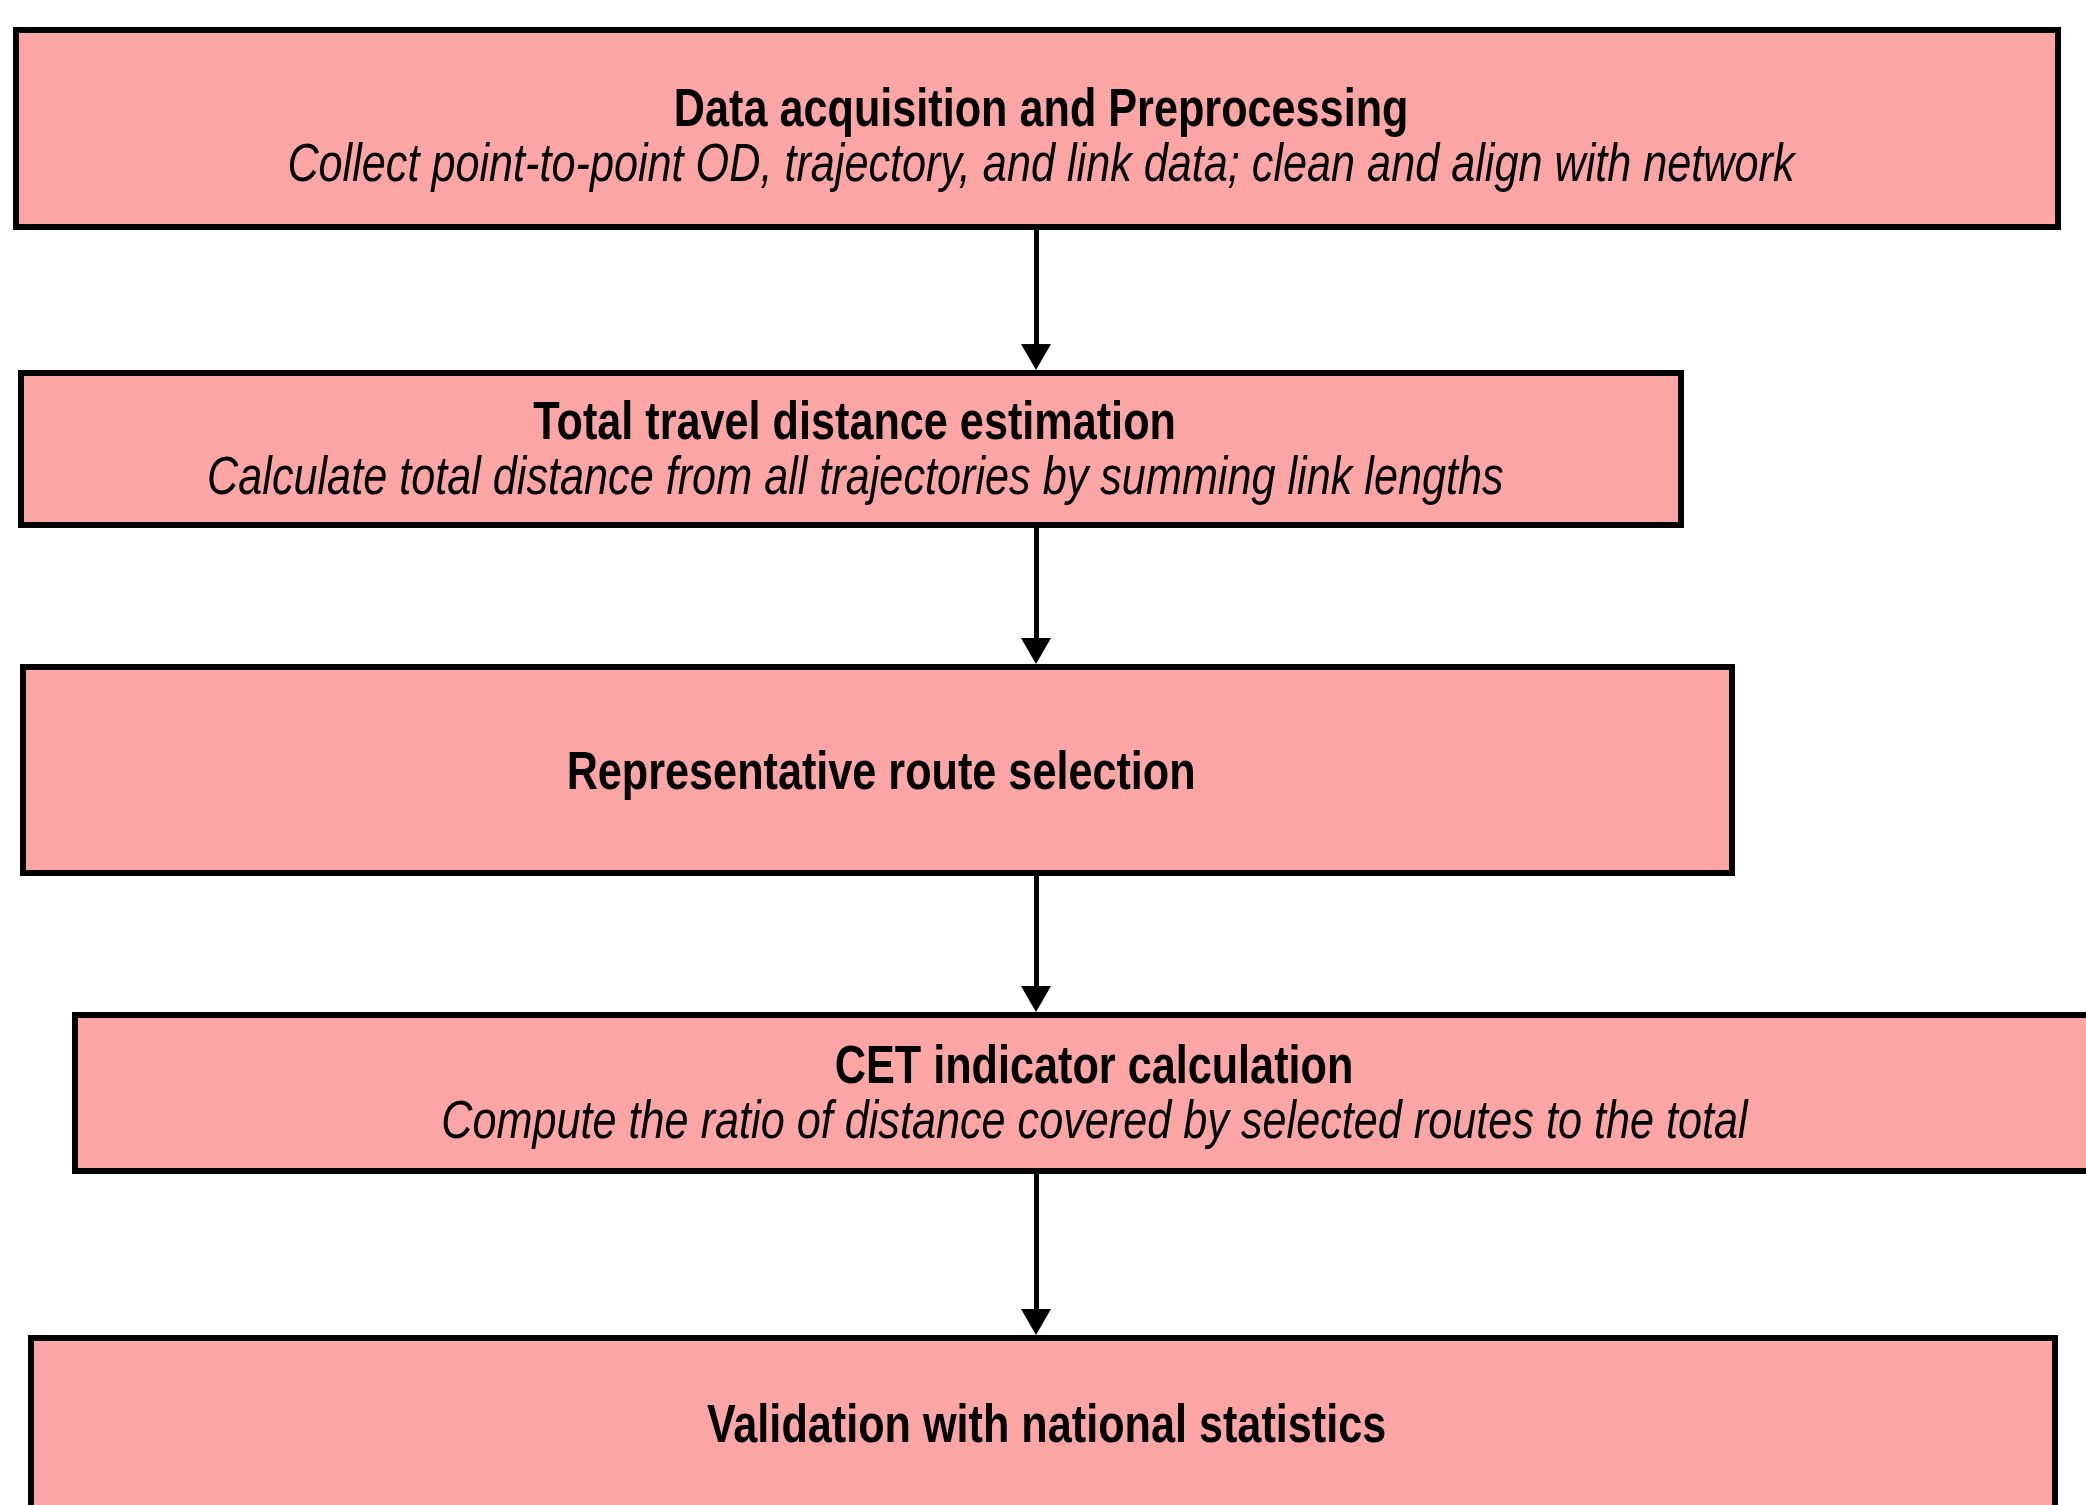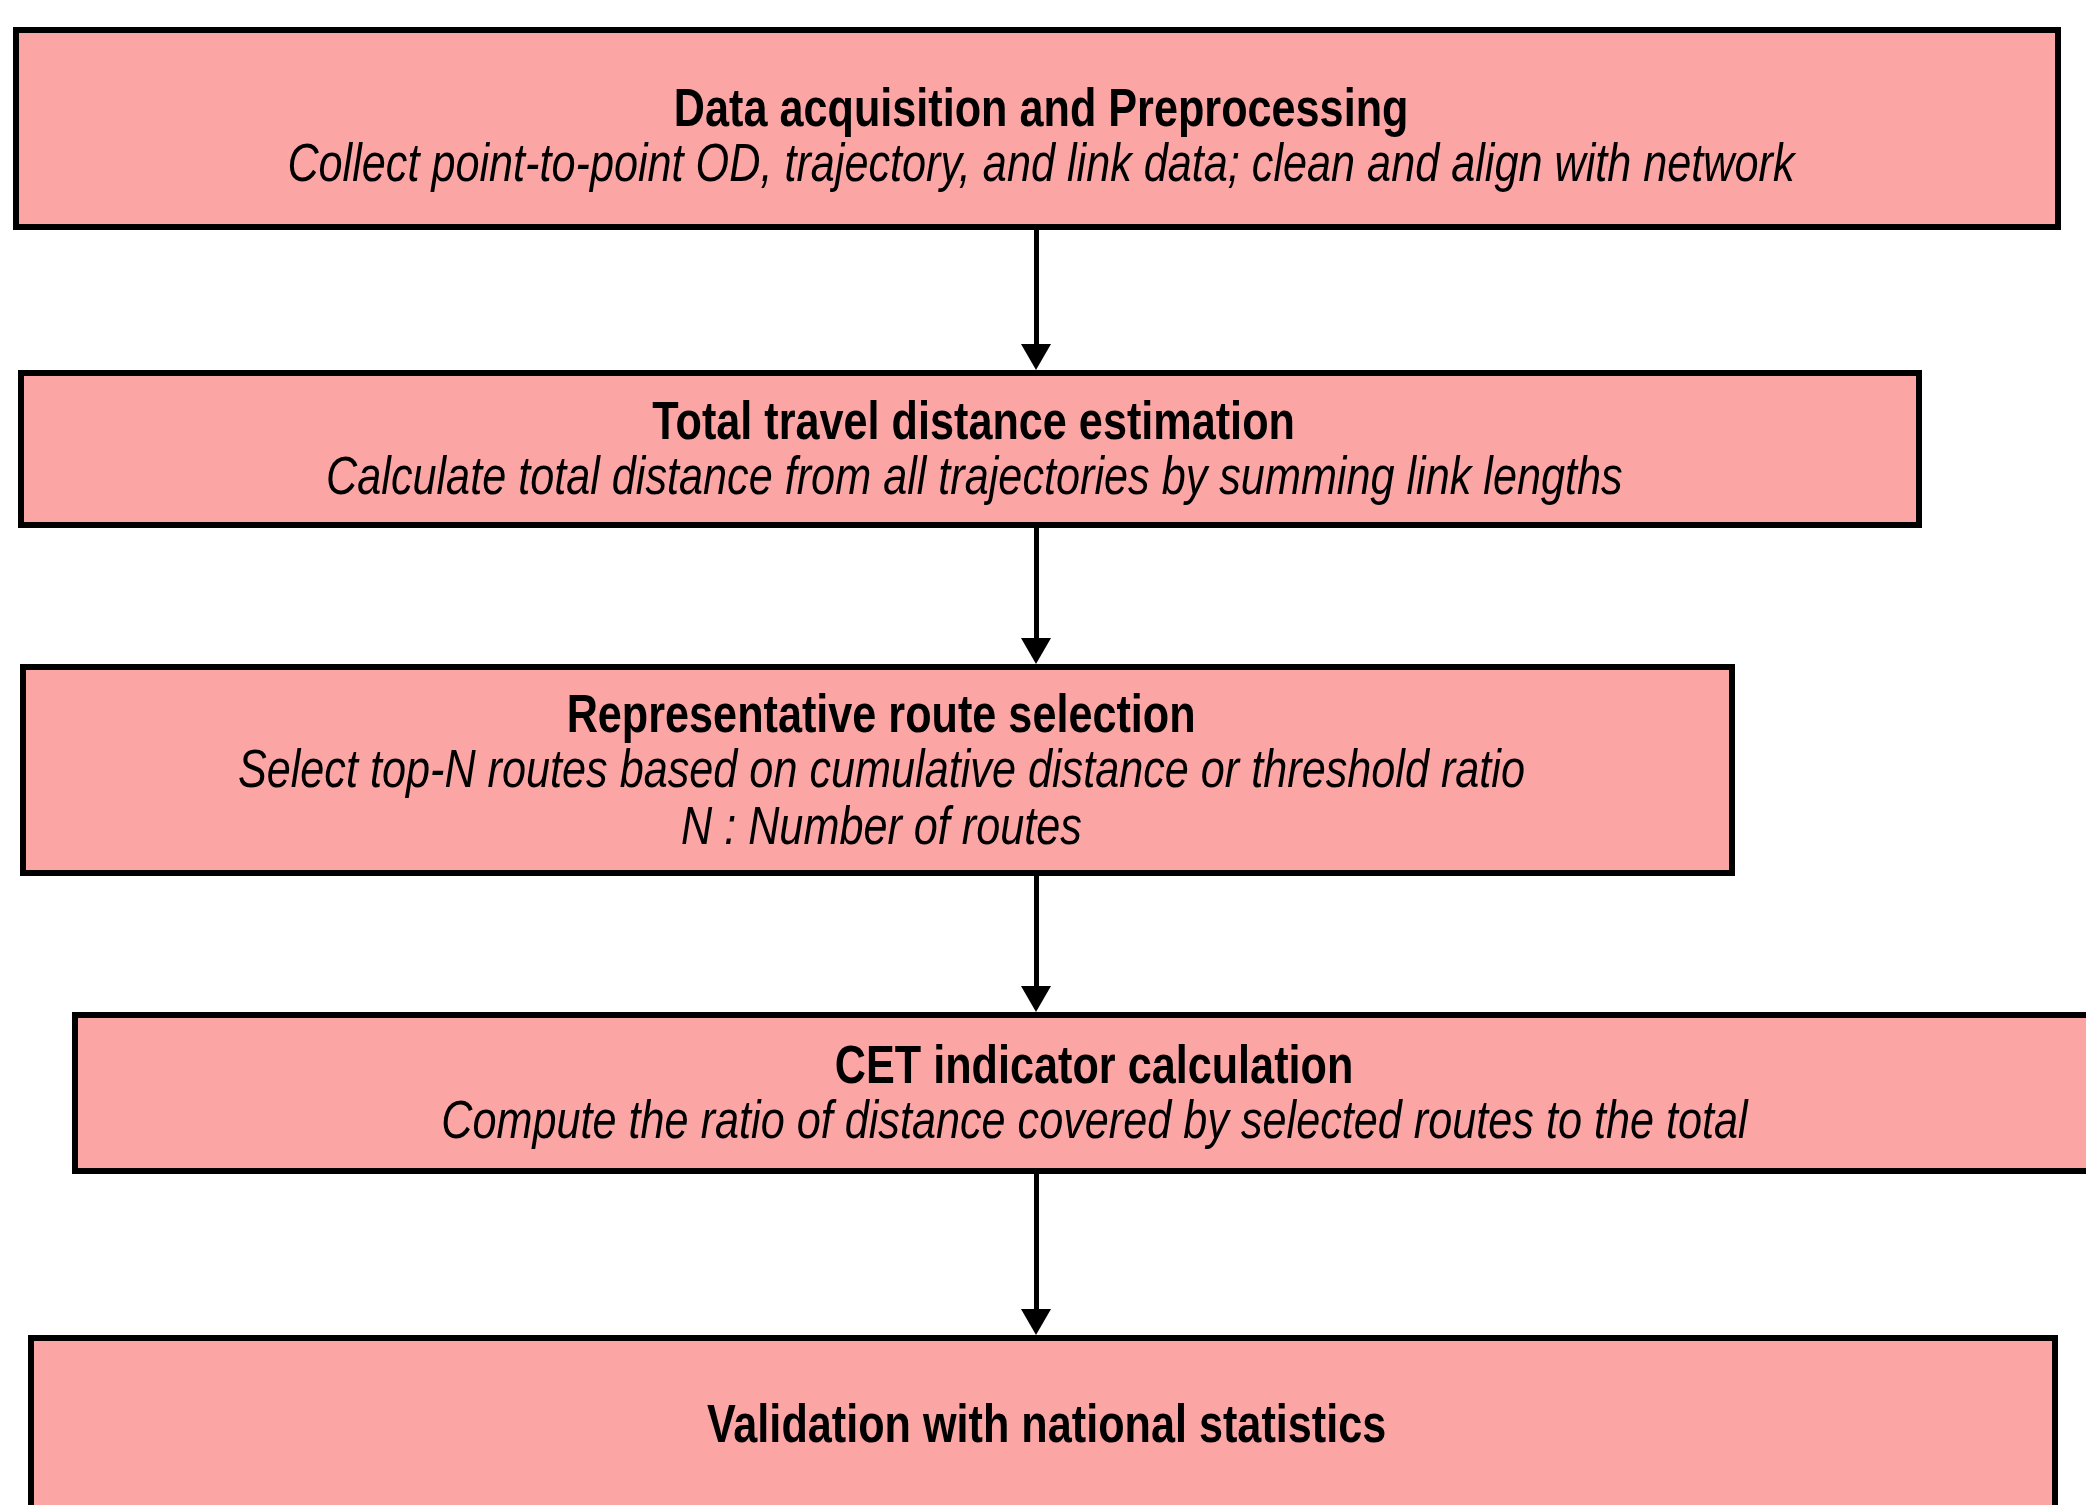--- a/index.html
+++ b/index.html
@@ -57,21 +57,21 @@
     transform-origin: center center;
   }
 
   .desc-block {
     display: flex;
     flex-direction: column;
   }
 
   
   #node-0 { left: 13px;  top: 27px;   width: 2048px; height: 203px; }
-  #node-1 { left: 18px;  top: 370px;  width: 1904px; height: 158px; }
+  #node-1 { left: 18px;  top: 370px;  width: 1666px; height: 158px; }
   #node-2 { left: 20px;  top: 664px;  width: 1715px; height: 212px; }
   #node-3 { left: 24px;  top: 1012px; width: 2036px; height: 162px; margin-left: 48px; }
   #node-4 { left: 28px;  top: 1335px; width: 2030px; height: 176px; gap: 21px; }
 
   .node-0-title { margin-top: 14px; }
 
   
   .arrow {
     position: absolute;
     width: 34px;
@@ -134,24 +134,20 @@
     </div>
   </div>
 
   <div class="arrow" id="arrow-1">
     <div class="shaft"></div>
     <div class="head"></div>
   </div>
 
   <div class="node" id="node-2">
     <div class="node-title">Representative route selection</div>
-    <div class="desc-block">
-      <div class="node-desc">Select top-N routes based on cumulative distance or threshold ratio</div>
-      <div class="node-desc">N : Number of routes</div>
-    </div>
   </div>
 
   <div class="arrow" id="arrow-2">
     <div class="shaft"></div>
     <div class="head"></div>
   </div>
 
   <div class="node" id="node-3">
     <div class="node-title">CET indicator calculation</div>
     <div class="desc-block">

